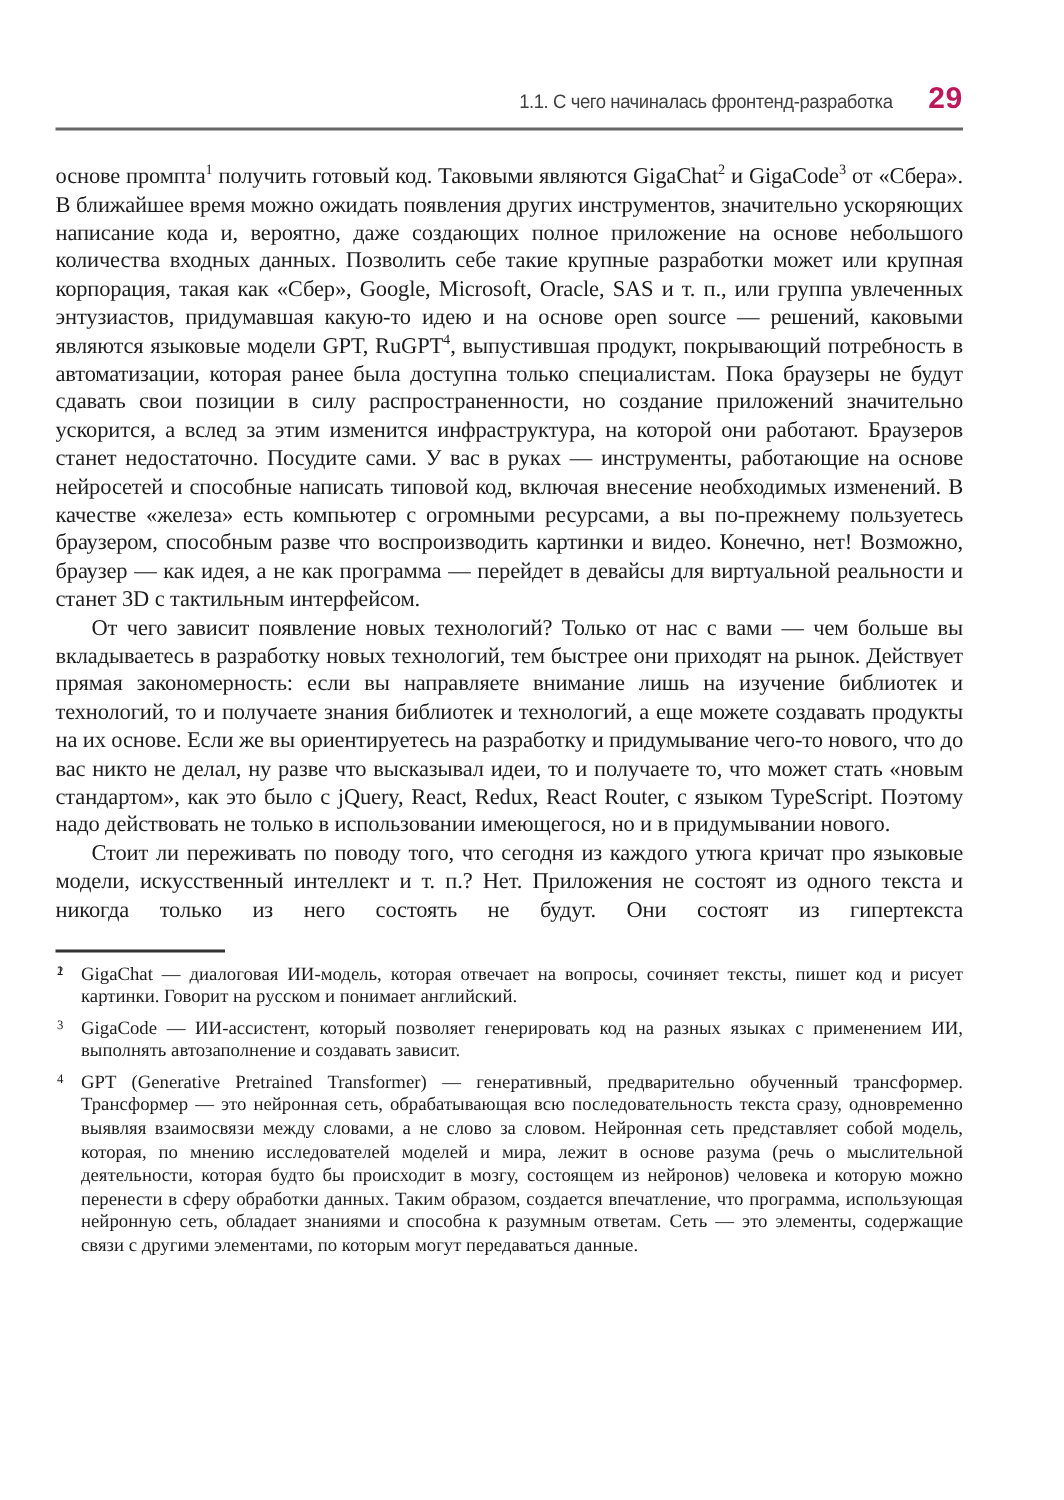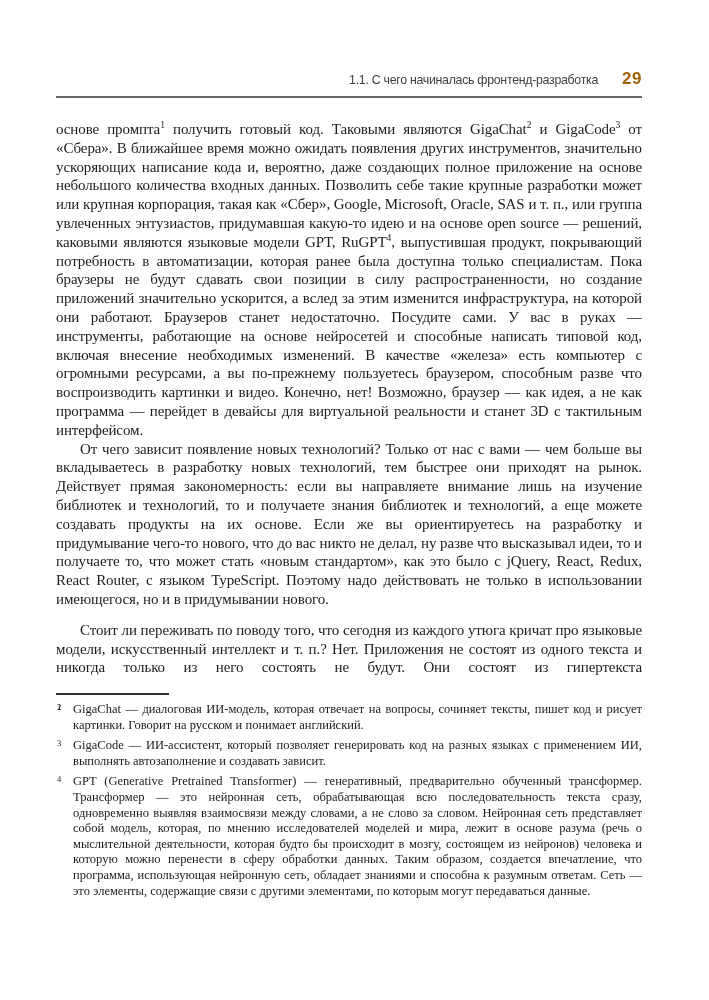--- a/index.html
+++ b/index.html
@@ -6,52 +6,52 @@
     --text:#1c1c1c;
     --header-text:#3f3f3f;
     --rule:#666666;
     --fn-rule:#333333;
     --paper:#ffffff;
   }
   html,body{margin:0;padding:0;background:#fff;}
   .page{
     width:709px;height:1000px;box-sizing:border-box;
     background:var(--paper);
-    padding:55px 67px 0 56px;
+    padding:55px 67px 0 37px;
     overflow:hidden;
     position:relative;
     font-family:"Liberation Serif", serif;
     color:var(--text);
   }
   
   .running-head{
     display:flex;justify-content:flex-end;align-items:baseline;
     font-family:"Liberation Sans", sans-serif;
   }
   .running-title{
     font-size:13px;letter-spacing:-0.3px;color:var(--header-text);
     transform:scaleX(0.95);transform-origin:right center;
   }
   .page-number{
-    font-size:17px;font-weight:bold;color:#a16207;
-    margin-left:24px;letter-spacing:0.5px;margin-top:14px;
+    font-size:20px;font-weight:bold;color:#be185d;
+    margin-left:24px;letter-spacing:0.5px;
   }
   .header-rule{
     height:2px;background:var(--rule);margin-top:7px;
   }
   
   .body-text{margin-top:22px;}
   .par{
     margin:0;
     font-size:15px;line-height:18.8px;
     text-align:justify;
     letter-spacing:-0.1px;
   }
   .par.indent{text-indent:24px;}
-  .par.jlast{text-align-last:justify;margin-top:12px;}
+  .par.jlast{text-align-last:justify;}
   .par sup{
     font-size:9.5px;line-height:0;vertical-align:super;letter-spacing:0;
   }
   
   .footnotes{margin-top:16px;}
   .fn-rule{width:113px;height:2px;background:var(--fn-rule);}
   .fn-list{margin-top:7px;}
   .footnote{
     position:relative;
     padding-left:17px;

